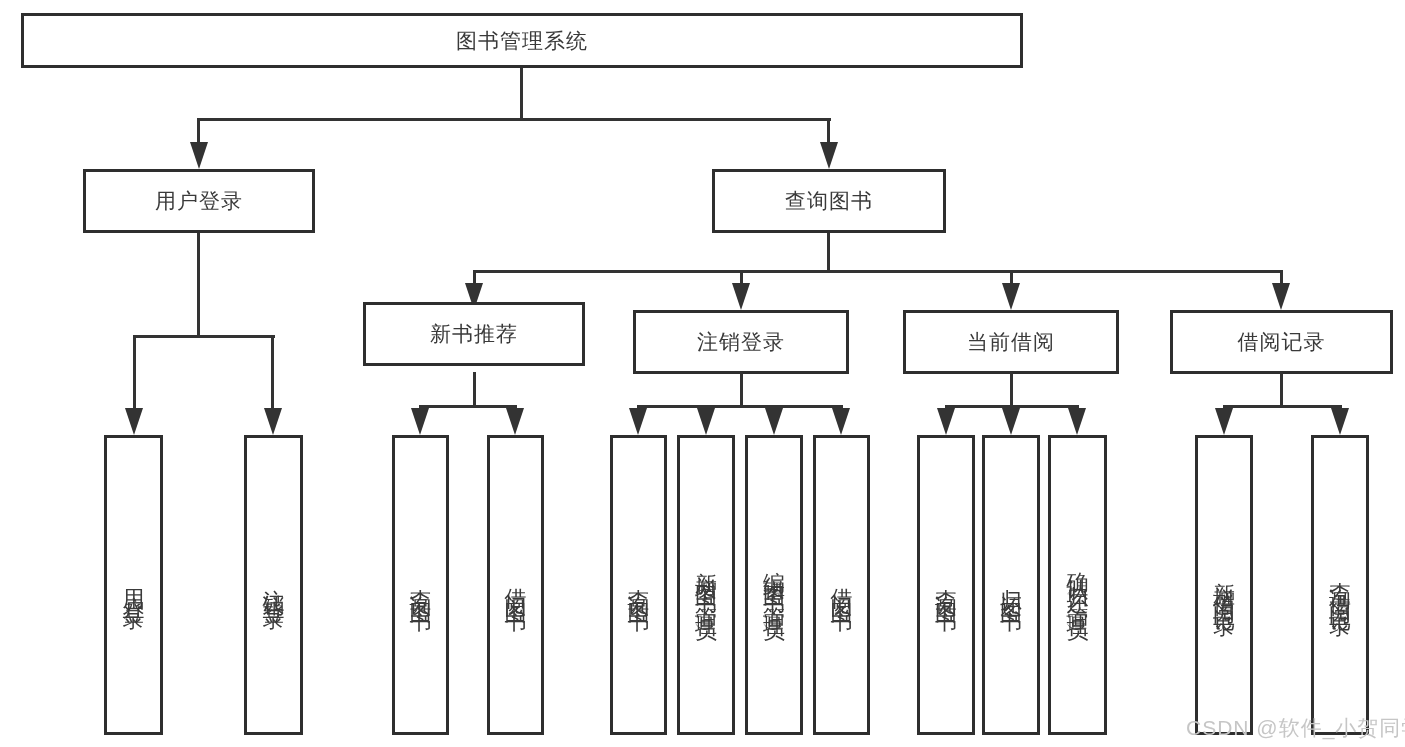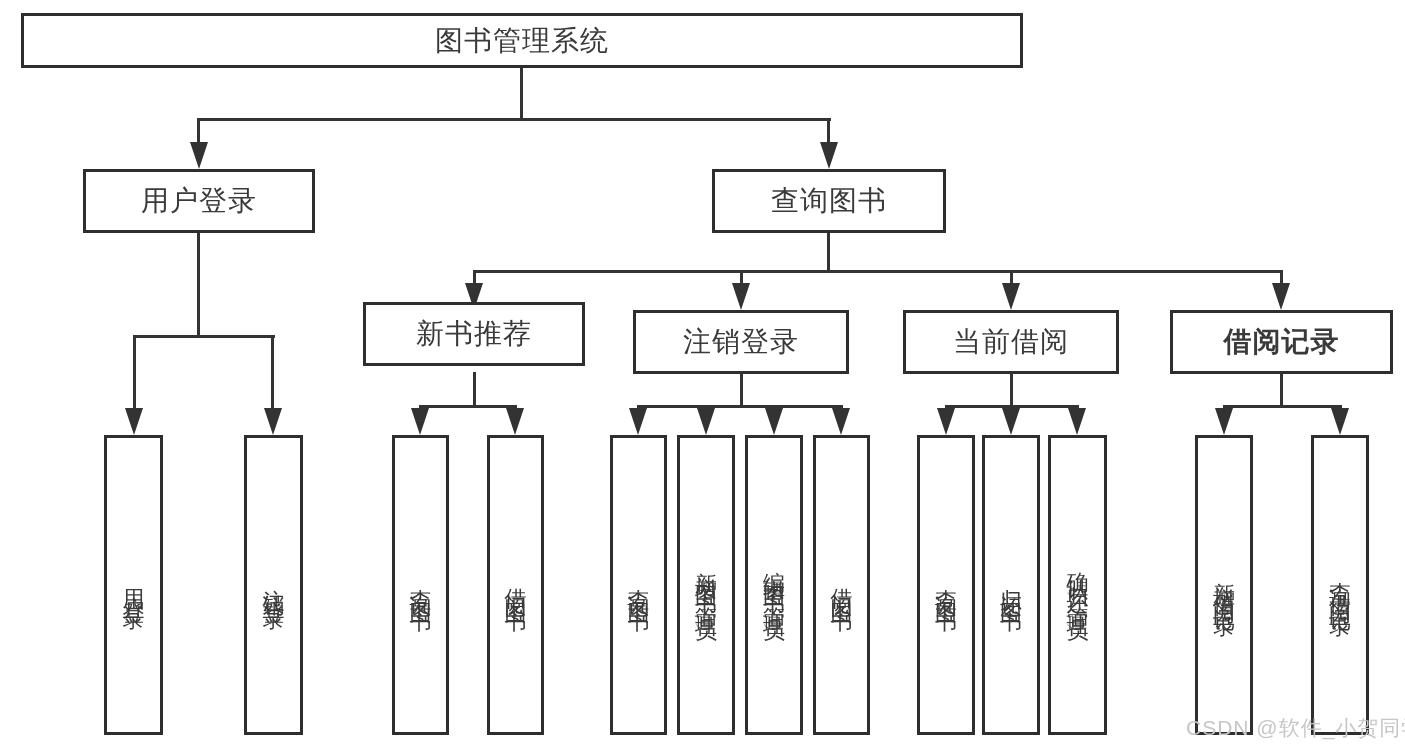--- a/index.html
+++ b/index.html
@@ -18,21 +18,21 @@
     font-family:"Liberation Sans","DejaVu Sans",sans-serif;
     color:var(--txt);
   }
   
   .hbox{
     position:absolute;
     box-sizing:border-box;
     border:3px solid var(--border);
     background:#fff;
     display:flex;align-items:center;justify-content:center;
-    font-size:28px;letter-spacing:1px;
+    font-size:21px;letter-spacing:1px;
   }
   
   .vbox{
     position:absolute;
     box-sizing:border-box;
     top:435px;height:300px;
     border:3px solid var(--border);
     background:#fff;
     display:flex;align-items:center;justify-content:center;
   }
@@ -107,21 +107,21 @@
 
   <div class="hbox" style="left:363px;top:302px;width:222px;height:64px;">
     <span>新书推荐</span>
   </div>
   <div class="hbox" style="left:633px;top:310px;width:216px;height:64px;">
     <span>注销登录</span>
   </div>
   <div class="hbox" style="left:903px;top:310px;width:216px;height:64px;align-items:center;">
     <span>当前借阅</span>
   </div>
-  <div class="hbox" style="left:1170px;top:310px;width:223px;height:64px;font-weight:bold;">
+  <div class="hbox" style="left:1170px;top:310px;width:223px;height:64px;">
     <span>借阅记录</span>
   </div>
 
   <div class="vl" style="left:473px;top:372px;height:36px;"></div>
   <div class="hl" style="left:419px;top:405px;width:98px;"></div>
   <div class="ar" style="left:411px;top:408px;"></div>
   <div class="ar" style="left:506px;top:408px;"></div>
 
   <div class="vl" style="left:740px;top:372px;height:36px;"></div>
   <div class="hl" style="left:637px;top:405px;width:206px;"></div>

